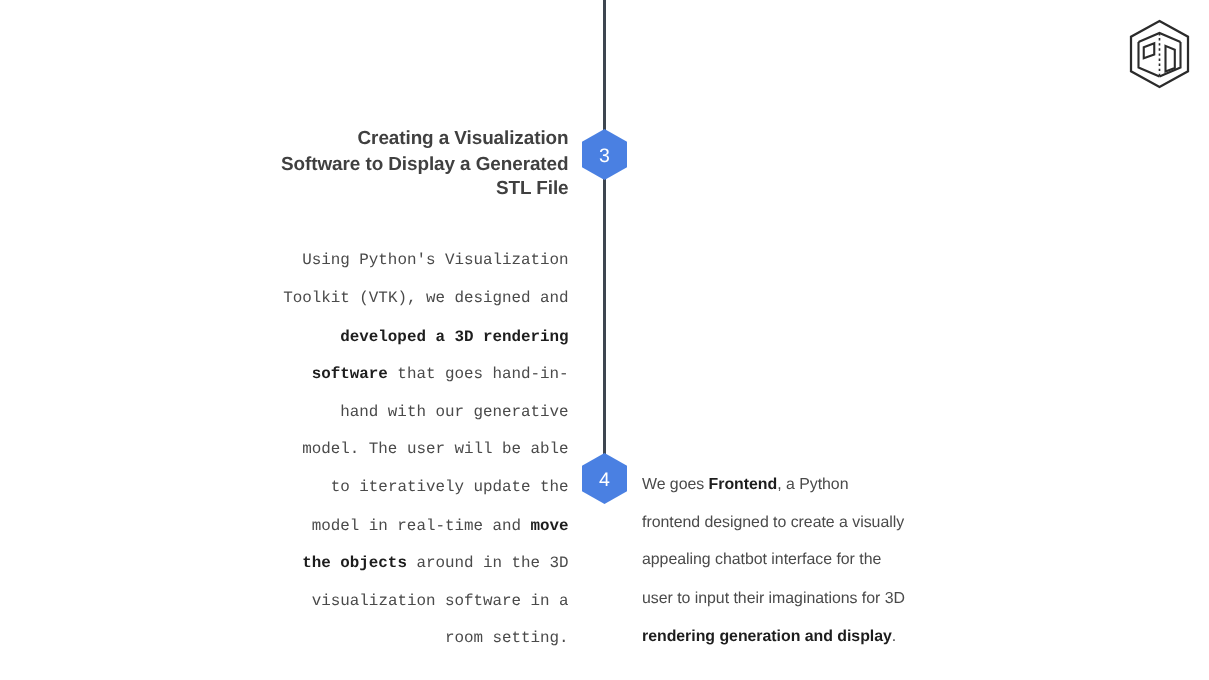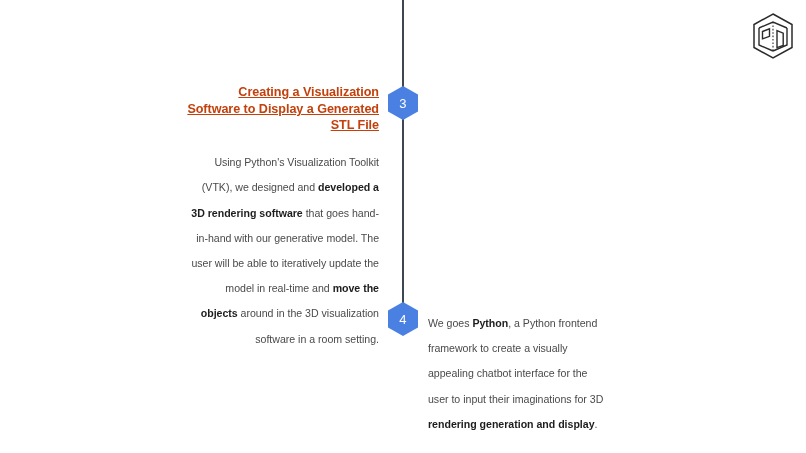--- a/index.html
+++ b/index.html
@@ -70,35 +70,34 @@
     left: 428px;
     top: 300px;
     width: 178px;
     text-align: left;
   }
 
   .milestone-title {
     margin: 0;
     font-size: 12.6px;
     font-weight: bold;
-    color: #c2410c;
+    color: #404040;
     line-height: 1.33;
     letter-spacing: -0.05px;
-    text-decoration: underline;
   }
 
   .milestone-body {
     margin: 0;
     font-size: 10.6px;
     font-weight: 400;
     color: #4a4a4a;
     line-height: 2.38;
     letter-spacing: -0.02px;
   }
-  #milestone-3 .milestone-body { margin-top: 16px; }
+  #milestone-3 .milestone-body { margin-top: 28px; font-family: Liberation Mono, monospace; }
   #milestone-4 .milestone-body { margin-top: 11px; }
 
   .milestone-body b {
     font-weight: bold;
     color: #1d1d1d;
   }
 </style>
 </head>
 <body>
 
@@ -130,14 +129,14 @@
 <div class="hex-badge" id="badge-4">
   <span class="hex-num">4</span>
 </div>
 
 <div class="milestone" id="milestone-3">
   <h2 class="milestone-title">Creating a Visualization Software to Display a Generated STL File</h2>
   <p class="milestone-body"><span>Using Python's Visualization Toolkit (VTK), we designed and </span><b>developed a 3D rendering software</b><span> that goes hand-in-hand with our generative model.  The user will be able to iteratively update the model in real-time and </span><b>move the objects</b><span> around in the 3D visualization software in a room setting.</span></p>
 </div>
 
 <div class="milestone" id="milestone-4">
-  <p class="milestone-body"><span>We goes </span><b>Python</b><span>, a Python frontend framework to create a visually appealing chatbot interface for the user to input their imaginations for 3D </span><b>rendering generation and display</b><span>.</span></p>
+  <p class="milestone-body"><span>We goes </span><b>Frontend</b><span>, a Python frontend designed to create a visually appealing chatbot interface for the user to input their imaginations for 3D </span><b>rendering generation and display</b><span>.</span></p>
 </div>
 
 </body></html>

